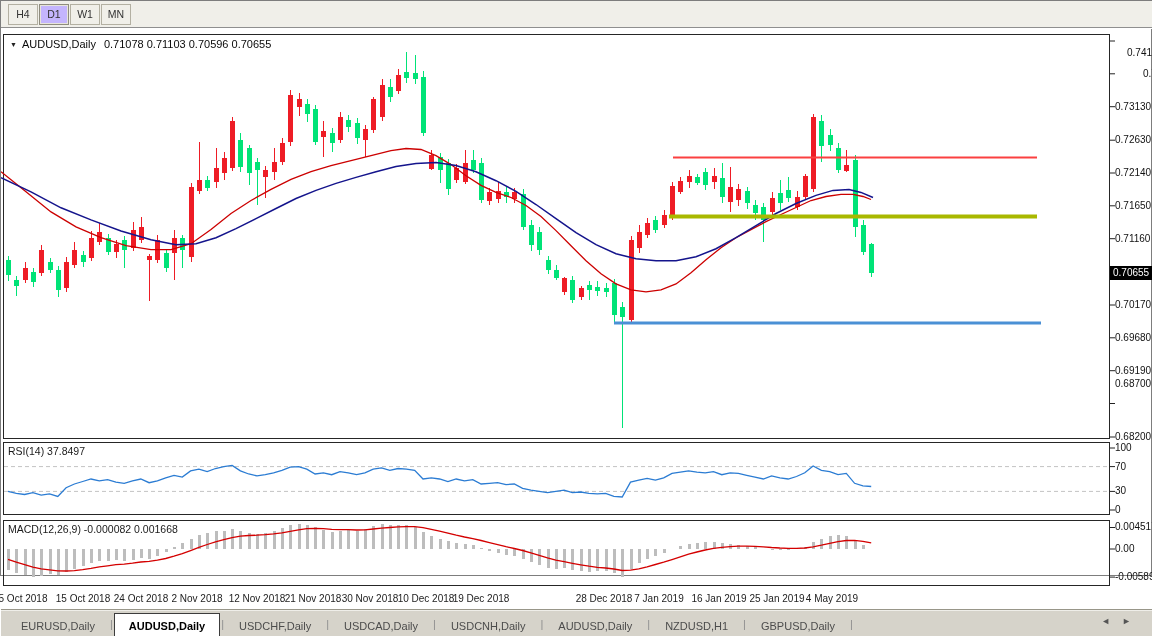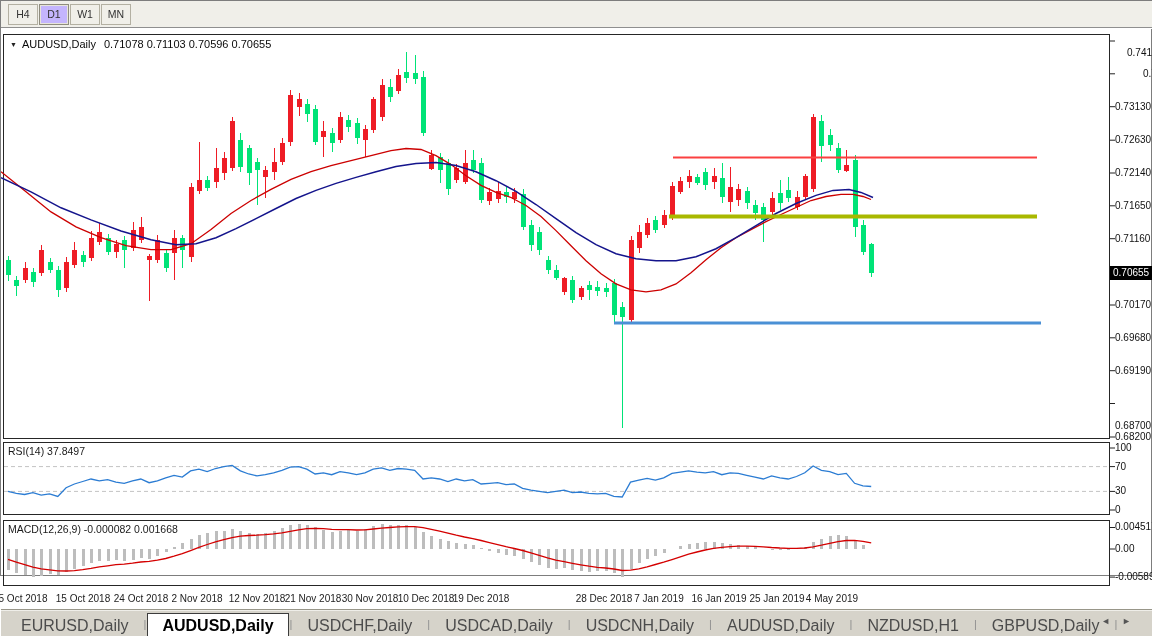--- a/index.html
+++ b/index.html
@@ -27,21 +27,21 @@
 
   .axis-label { position:absolute; left:1114px; font-size:10px; color:#111; white-space:nowrap; }
   .date-label { position:absolute; top:592px; width:70px; text-align:center; font-size:10px; color:#222; white-space:nowrap; }
 
   #price-badge { position:absolute; left:1109px; width:46px; height:14px; background:#000; color:#fff;
                  font-size:10px; line-height:14px; padding-left:3px; }
 
   
   #tabbar { position:absolute; left:0; top:608px; width:1152px; height:28px; background:#d6d3ca;
             border-top:1px solid #989689; box-shadow:inset 0 1px 0 #efeee9; display:flex; align-items:flex-end; padding-left:6px; }
-  .tab { height:22px; padding:0 14px; font-size:16px; color:#4c4c4c; display:flex; align-items:center; white-space:nowrap; }
+  .tab { height:22px; padding:0 14px; font-size:11px; color:#4c4c4c; display:flex; align-items:center; white-space:nowrap; }
   .tab.active { background:#ffffff; border:1px solid #3c3c3c; border-bottom:none; color:#000; font-weight:bold; height:24px; }
   .tab-sep { color:#8f8f8f; font-size:11px; align-self:center; padding:0 1px; }
   #tab-arrows { position:absolute; right:8px; top:615px; font-size:9px; color:#555; letter-spacing:12px; }
 </style>
 </head>
 <body>
 
 <div id="app">
 
   <div id="toolbar">
@@ -419,21 +419,21 @@
       <div class="axis-label" style="top: 46px; margin-left: 12px;">0.74110</div>
       <div class="axis-label" style="top: 66.833px; padding-left: 28px;">0.73620</div>
       <div class="axis-label" style="top: 99.666px;">0.73130</div>
       <div class="axis-label" style="top: 133.169px;">0.72630</div>
       <div class="axis-label" style="top: 166.002px;">0.72140</div>
       <div class="axis-label" style="top: 198.835px;">0.71650</div>
       <div class="axis-label" style="top: 231.668px;">0.71160</div>
       <div class="axis-label" style="top: 298.004px;">0.70170</div>
       <div class="axis-label" style="top: 330.837px;">0.69680</div>
       <div class="axis-label" style="top: 363.67px;">0.69190</div>
-      <div class="axis-label" style="top: 419px;">0.68700</div>
+      <div class="axis-label" style="top: 377px;">0.68700</div>
       <div class="axis-label" style="top: 430.006px;">0.68200</div>
       <div class="axis-label" style="top: 441px;">100</div>
       <div class="axis-label" style="top: 459.6px;">70</div>
       <div class="axis-label" style="top: 484.4px;">30</div>
       <div class="axis-label" style="top: 503px;">0</div>
       <div class="axis-label" style="top: 520.49px;">0.004517</div>
       <div class="axis-label" style="top: 542px;">0.00</div>
       <div class="axis-label" style="top: 570.09px;">-0.005899</div>
     </div>
   <div id="price-badge" style="top: 264.506px;">0.70655</div>

